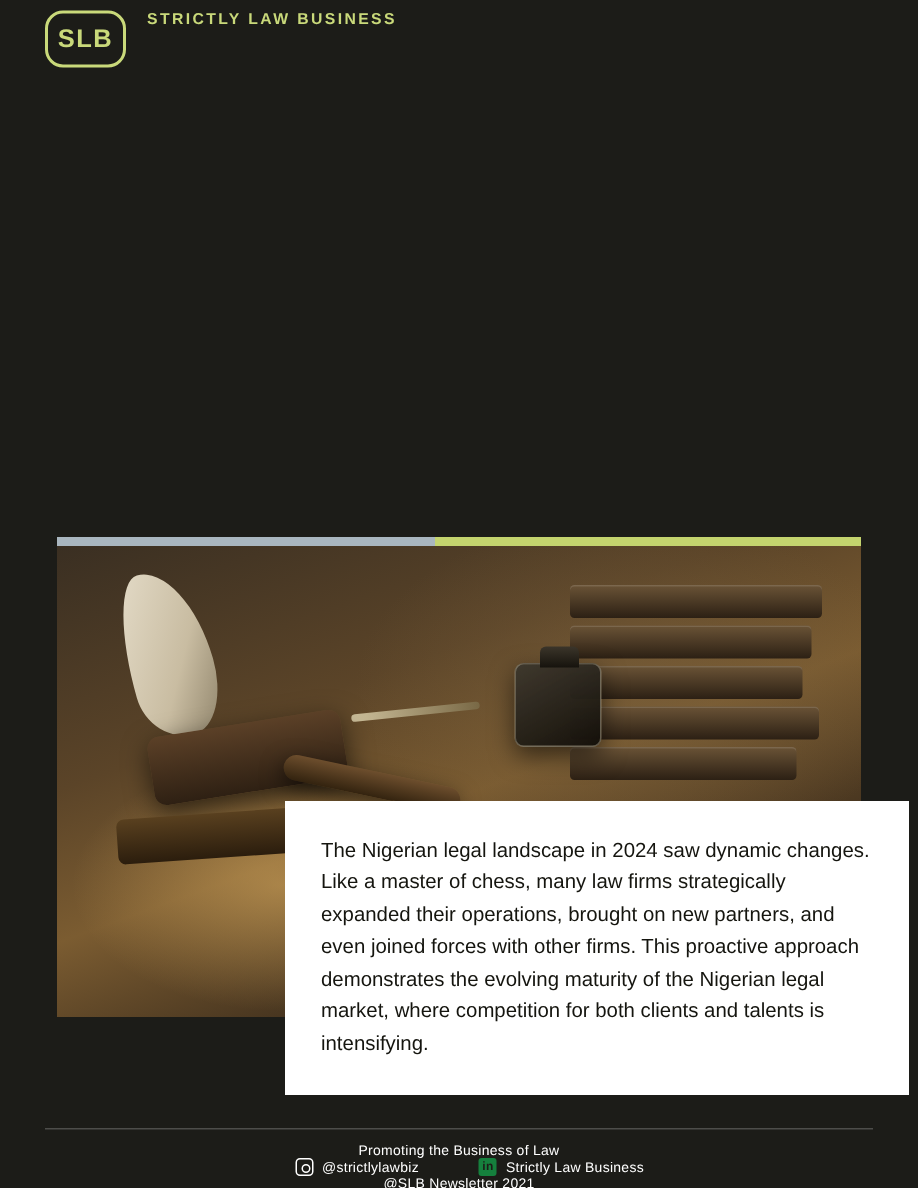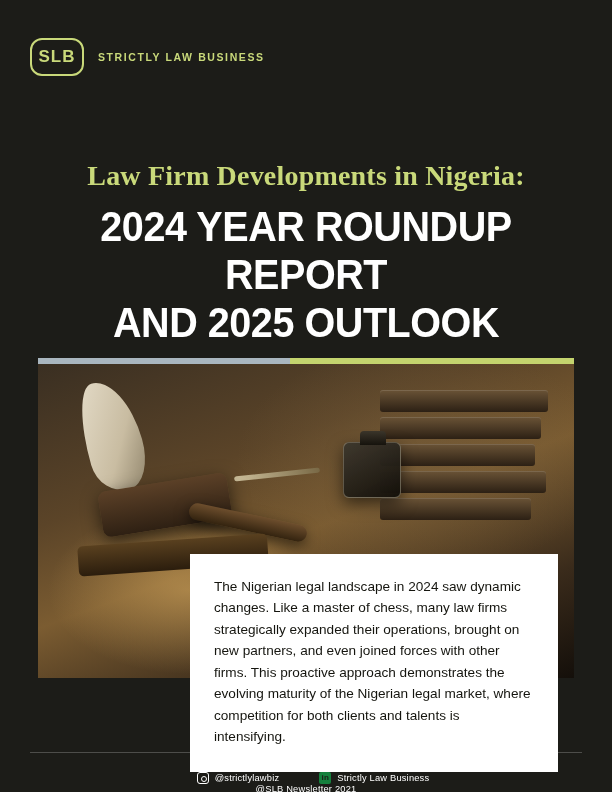--- a/index.html
+++ b/index.html
@@ -11,23 +11,23 @@
   .page {
     position: relative;
     width: 612px; height: 792px;
     background: #1c1c18;
     overflow: hidden;
   }
 
   
   .header {
     position: absolute;
-    top: 38px; left: 30px;
-    display: flex;
-    align-items: center;
+    top: 7px; left: 30px;
+    display: flex;
+    align-items: flex-start;
     gap: 14px;
   }
   .logo-mark {
     width: 54px; height: 38px;
     border: 2.5px solid #c9d97a;
     border-radius: 12px;
     display: flex;
     align-items: center;
     justify-content: center;
   }
@@ -168,22 +168,22 @@
     width: 86px; height: 5px;
     background: linear-gradient(90deg, #d9cda8, #7a6b48);
     border-radius: 3px;
     transform: rotate(-6deg);
     opacity: 0.9;
   }
 
   
   .callout {
     position: absolute;
-    left: 190px; top: 554px;
-    width: 368px;
+    left: 190px; top: 534px;
+    width: 416px;
     background: #ffffff;
     padding: 22px 24px 24px 24px;
   }
   .callout p {
     color: #15150f;
     font-size: 13.6px;
     line-height: 1.58;
     font-family: "Liberation Sans", sans-serif;
   }
 
@@ -250,25 +250,20 @@
 
 <div class="page">
 
   <div class="header">
     <div class="logo-mark">
       <span>SLB</span>
     </div>
     <div class="logo-text">STRICTLY LAW BUSINESS</div>
   </div>
 
-  <div class="title-block">
-    <div class="kicker">Law Firm Developments in Nigeria:</div>
-    <div class="headline">2024 YEAR ROUNDUP REPORT</div>
-    <div class="headline">AND 2025 OUTLOOK</div>
-  </div>
 
   <div class="image-wrap">
     <div class="accent-bar"></div>
     <div class="photo">
       <div class="quill"></div>
       <div class="books">
         <i></i>
         <i></i>
         <i></i>
         <i></i>

